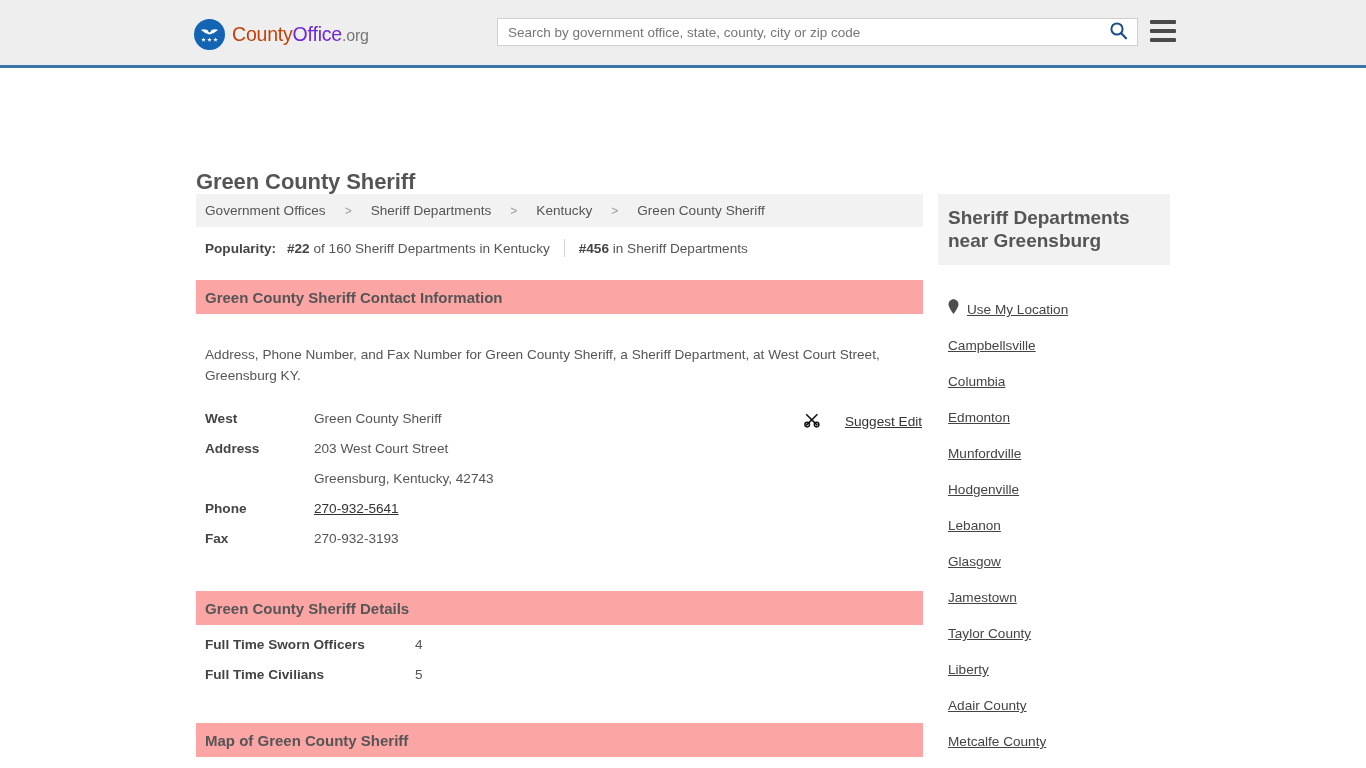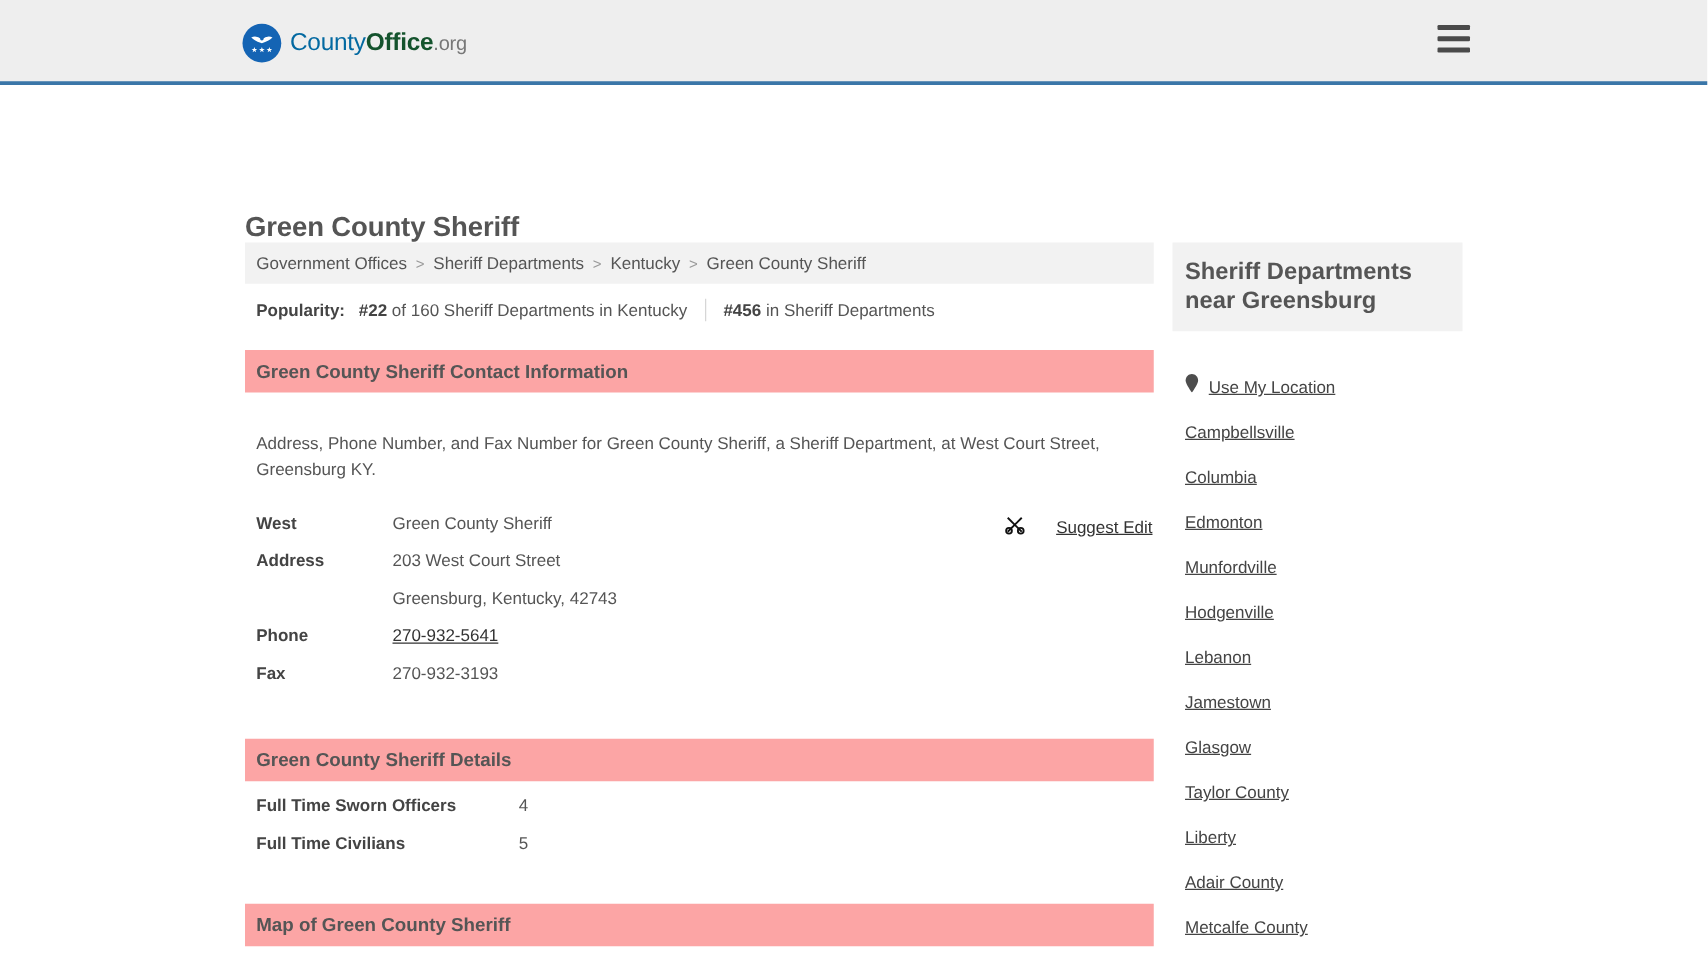--- a/index.html
+++ b/index.html
@@ -38,22 +38,22 @@
     align-items: center;
     justify-content: center;
     flex: 0 0 auto;
   }
   .logo-text {
     font-size: 19.5px;
     letter-spacing: -0.2px;
     white-space: nowrap;
     line-height: 1;
   }
-  .logo-text .t1 { color: #0369a1; }
-  .logo-text .t2 { color: #14532d; font-weight: bold; }
+  .logo-text .t1 { color: #c2410c; }
+  .logo-text .t2 { color: #6d28d9; font-weight: normal; }
   .logo-text .t3 { color: #777777; font-size: 16px; }
 
   .search-wrap {
     position: absolute;
     left: 497px;
     top: 18px;
     width: 641px;
     height: 28px;
     background: #ffffff;
     border: 1px solid #cfcfcf;
@@ -121,21 +121,21 @@
   }
 
   
   .breadcrumb {
     background: #f2f2f2;
     height: 33px;
     display: flex;
     align-items: center;
     padding: 0 9px;
     font-size: 13.6px;
-    gap: 0;
+    gap: 12px;
   }
   .breadcrumb a {
     color: #555555;
     text-decoration: none;
     white-space: nowrap;
   }
   .breadcrumb .sep {
     color: #9a9a9a;
     margin: 0 7px;
     font-size: 12px;
@@ -274,20 +274,31 @@
         <path d="M4 8 Q8 6 12.5 9.5 Q17 6 21 8 Q18 11 12.5 12.5 Q7 11 4 8 Z" fill="#ffffff"></path>
         <circle cx="12.5" cy="9" r="1.4" fill="#1464b4"></circle>
         <path d="M6.5 15.5 l0.6 1.6 1.7 0 -1.4 1 0.5 1.7 -1.4 -1 -1.4 1 0.5 -1.7 -1.4 -1 1.7 0 Z" fill="#ffffff"></path>
         <path d="M12.5 15.5 l0.6 1.6 1.7 0 -1.4 1 0.5 1.7 -1.4 -1 -1.4 1 0.5 -1.7 -1.4 -1 1.7 0 Z" fill="#ffffff"></path>
         <path d="M18.5 15.5 l0.6 1.6 1.7 0 -1.4 1 0.5 1.7 -1.4 -1 -1.4 1 0.5 -1.7 -1.4 -1 1.7 0 Z" fill="#ffffff"></path>
       </svg>
     </span>
     <span class="logo-text"><span class="t1">County</span><span class="t2">Office</span><span class="t3">.org</span></span>
   </div>
 
+  <div class="search-wrap">
+    <input class="search-input" type="text" placeholder="Search by government office, state, county, city or zip code" style="">
+    <button class="search-btn">
+      <span>
+        <svg width="19" height="19" viewBox="0 0 19 19" aria-hidden="true">
+          <circle cx="8" cy="8" r="5.6" fill="none" stroke="#1b4f8a" stroke-width="2"></circle>
+          <line x1="12.2" y1="12.2" x2="17" y2="17.3" stroke="#1b4f8a" stroke-width="2.2" stroke-linecap="round"></line>
+        </svg>
+      </span>
+    </button>
+  </div>
 
   <div class="hamburger">
     <span></span>
     <span></span>
     <span></span>
   </div>
 </div>
 
 <div class="page">
 
@@ -394,24 +405,24 @@
       <div class="sidebar-item">
         <a href="#">Munfordville</a>
         </div>
       <div class="sidebar-item">
         <a href="#">Hodgenville</a>
         </div>
       <div class="sidebar-item">
         <a href="#">Lebanon</a>
         </div>
       <div class="sidebar-item">
+        <a href="#">Glasgow</a>
+        </div>
+      <div class="sidebar-item">
         <a href="#">Jamestown</a>
-        </div>
-      <div class="sidebar-item">
-        <a href="#">Glasgow</a>
         </div>
       <div class="sidebar-item">
         <a href="#">Taylor County</a>
         </div>
       <div class="sidebar-item">
         <a href="#">Liberty</a>
         </div>
       <div class="sidebar-item">
         <a href="#">Adair County</a>
         </div>

